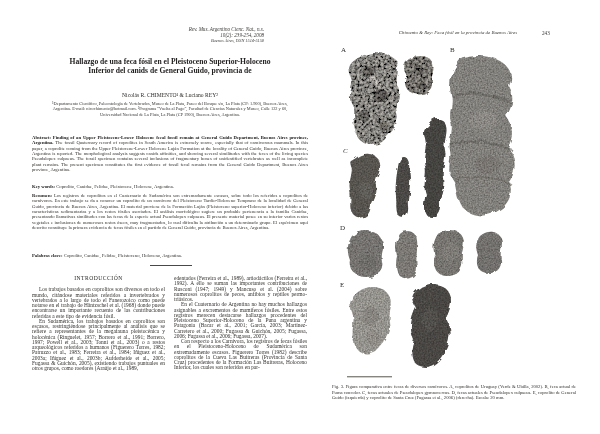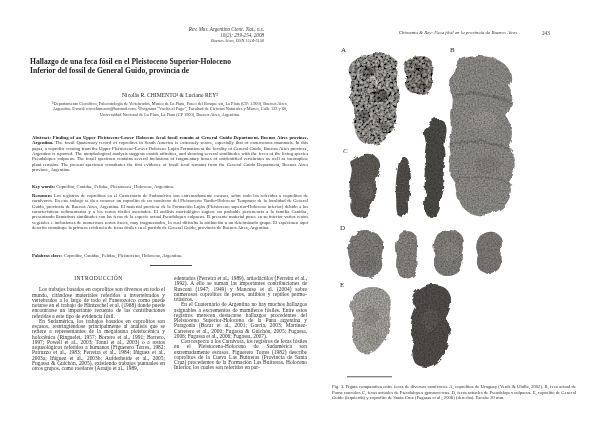--- a/index.html
+++ b/index.html
@@ -9,21 +9,21 @@
     overflow:hidden;
   }
   .page{position:absolute;top:0;height:434px;}
   #left-page{left:30px;width:280px;}
   #right-page{left:318px;width:282px;}
 
   
   .journal-ref{position:absolute;top:26px;right:46px;text-align:right;
     font-style:italic;font-size:5.1px;line-height:6.2px;color:#3a3836;}
   .journal-ref .small{font-size:4.3px;}
-  .paper-title{position:absolute;top:57px;left:0;width:280px;
+  .paper-title{position:absolute;top:57px;left:0;width:280px;text-align:center;
     font-weight:bold;font-size:7.6px;line-height:9.2px;color:#232120;}
   .authors{position:absolute;top:92px;left:0;width:280px;text-align:center;
     font-size:5.6px;color:#2e2c2a;}
   .affiliation{position:absolute;top:101px;left:14px;width:252px;text-align:center;
     font-size:4.35px;line-height:5.3px;color:#3a3836;}
   .block{position:absolute;left:2px;width:276px;text-align:justify;
     font-size:4.7px;line-height:5.35px;color:#33312f;}
   .block b{color:#232120;}
   #abstract-block{top:135px;}
   #keywords-line{top:184px;}
@@ -52,21 +52,21 @@
 <div class="page" id="left-page">
 
   <div class="journal-ref">
     <div>Rev. Mus. Argentino Cienc. Nat., n.s.</div>
     <div>10(2): 239-254, 2008</div>
     <div class="small">Buenos Aires, ISSN 1514-5158</div>
   </div>
 
   <div class="paper-title">
     <div>Hallazgo de una feca fósil en el Pleistoceno Superior-Holoceno</div>
-    <div>Inferior del fossil de General Guido, provincia de</div>
+    <div>Inferior del canids de General Guido, provincia de</div>
   </div>
 
   <div class="authors">Nicolás R. CHIMENTO¹ &amp; Luciano REY²</div>
 
   <div class="affiliation">¹Departamento Científico, Paleontología de Vertebrados, Museo de La Plata, Paseo del Bosque s/n, La Plata (CP: 1.900), Buenos Aires, Argentina. E-mail: nicochimento@hotmail.com. ²Programa “Vuelta al Pago”, Facultad de Ciencias Naturales y Museo, Calle 122 y 60, Universidad Nacional de La Plata, La Plata (CP 1900), Buenos Aires, Argentina.</div>
 
   <div class="block" id="abstract-block">
     <b>Abstract: </b><b>Finding of an Upper Pleistocene-Lower Holocene fecal fossil remain at General Guido Department, Buenos Aires province, Argentina. </b><span>The fossil Quaternary record of coprolites in South America is extremely scarce, especially that of carnivorous mammals. In this paper, a coprolite coming from the Upper Pleistocene-Lower Holocene Luján Formation at the locality of General Guido, Buenos Aires province, Argentina is reported. The morphological analysis suggests canids affinities, and showing several similitudes with the feces of the living species Pseudalopex culpaeus. The fossil specimen contains several inclusions of fragmentary bones of unidentified vertebrates as well as incomplete plant remains. The present specimen constitutes the first evidence of fossil fecal remains from the General Guido Department, Buenos Aires province, Argentina.</span>
   </div>
 

